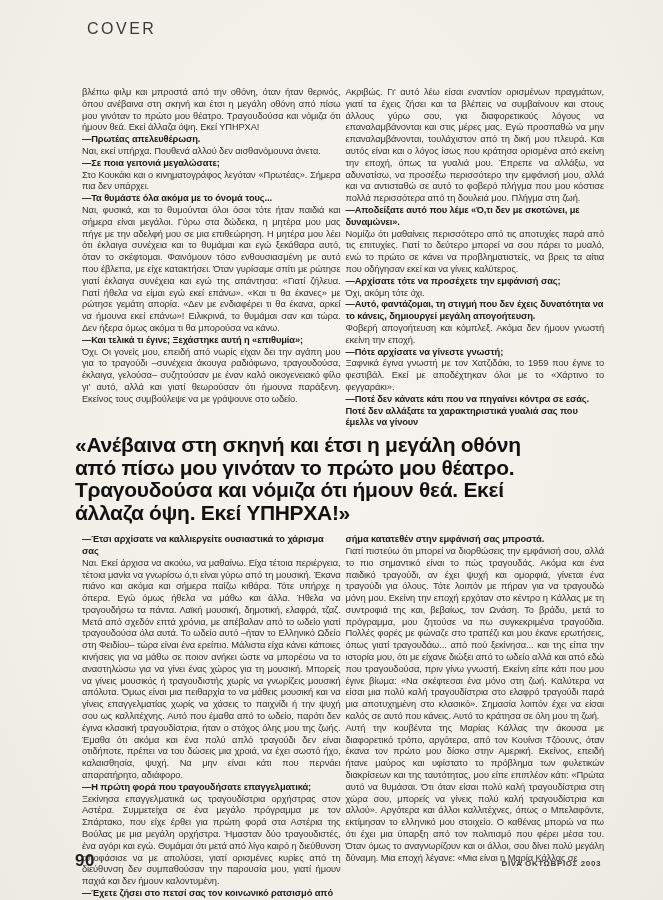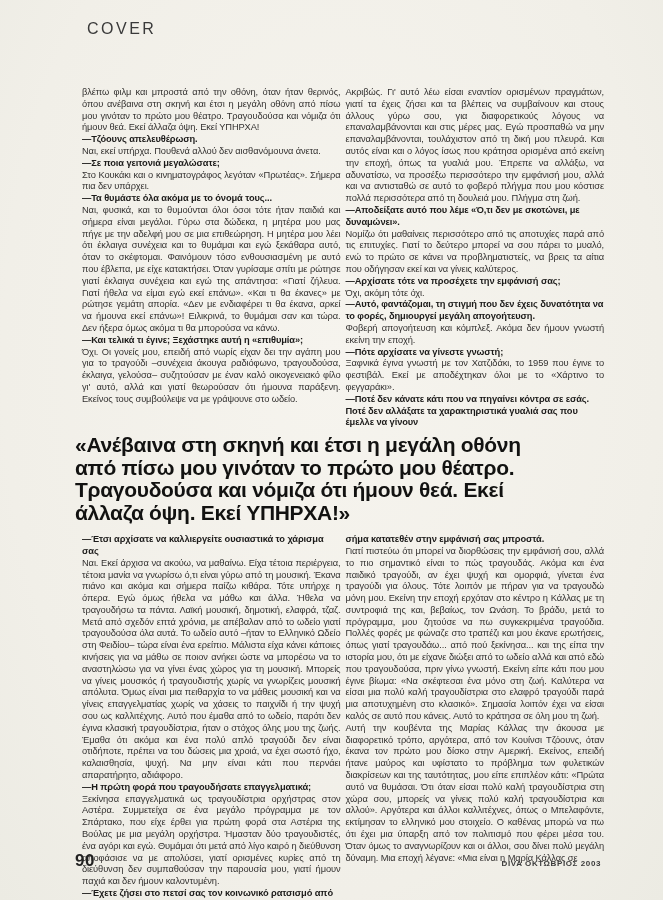--- a/index.html
+++ b/index.html
@@ -49,37 +49,37 @@
 <body>
 
 <div class="page">
   <div class="header">COVER</div>
 
   <div class="content">
     <div class="cols top">
       <div class="col">
 
       <p class="a">βλέπω φιλμ και μπροστά από την οθόνη, όταν ήταν θερινός, όπου ανέβαινα στη σκηνή και έτσι η μεγάλη οθόνη από πίσω μου γινόταν το πρώτο μου θέατρο. Τραγουδούσα και νόμιζα ότι ήμουν θεά. Εκεί άλλαζα όψη. Εκεί ΥΠΗΡΧΑ!</p>
-          <p class="q">—Τζόουνς απελευθέρωση.</p>
+          <p class="q">—Πρωτέας απελευθέρωση.</p>
           <p class="a">Ναι, εκεί υπήρχα. Πουθενά αλλού δεν αισθανόμουνα άνετα.</p>
           <p class="q">—Σε ποια γειτονιά μεγαλώσατε;</p>
           <p class="a">Στο Κουκάκι και ο κινηματογράφος λεγόταν «Πρωτέας». Σήμερα πια δεν υπάρχει.</p>
           <p class="q">—Τα θυμάστε όλα ακόμα με το όνομά τους...</p>
           <p class="a">Ναι, φυσικά, και το θυμούνται όλοι όσοι τότε ήταν παιδιά και σήμερα είναι μεγάλοι. Γύρω στα δώδεκα, η μητέρα μου μας πήγε με την αδελφή μου σε μια επιθεώρηση. Η μητέρα μου λέει ότι έκλαιγα συνέχεια και το θυμάμαι και εγώ ξεκάθαρα αυτό, όταν το σκέφτομαι. Φαινόμουν τόσο ενθουσιασμένη με αυτό που έβλεπα, με είχε κατακτήσει. Όταν γυρίσαμε σπίτι με ρώτησε γιατί έκλαιγα συνέχεια και εγώ της απάντησα: «Γιατί ζήλευα. Γιατί ήθελα να είμαι εγώ εκεί επάνω». «Και τι θα έκανες» με ρώτησε γεμάτη απορία. «Δεν με ενδιαφέρει τι θα έκανα, αρκεί να ήμουνα εκεί επάνω»! Ειλικρινά, το θυμάμαι σαν και τώρα. Δεν ήξερα όμως ακόμα τι θα μπορούσα να κάνω.</p>
           <p class="q">—Και τελικά τι έγινε; Ξεχάστηκε αυτή η «επιθυμία»;</p>
           <p class="a">Όχι. Οι γονείς μου, επειδή από νωρίς είχαν δει την αγάπη μου για το τραγούδι –συνέχεια άκουγα ραδιόφωνο, τραγουδούσα, έκλαιγα, γελούσα– συζητούσαν με έναν καλό οικογενειακό φίλο γι' αυτό, αλλά και γιατί θεωρούσαν ότι ήμουνα παράξενη. Εκείνος τους συμβούλεψε να με γράψουνε στο ωδείο.</p>
         </div>
       <div class="col">
 
       <p class="a">Ακριβώς. Γι' αυτό λέω είσαι εναντίον ορισμένων πραγμάτων, γιατί τα έχεις ζήσει και τα βλέπεις να συμβαίνουν και στους άλλους γύρω σου, για διαφορετικούς λόγους να επαναλαμβάνονται και στις μέρες μας. Εγώ προσπαθώ να μην επαναλαμβάνονται, τουλάχιστον από τη δική μου πλευρά. Και αυτός είναι και ο λόγος ίσως που κράτησα ορισμένα από εκείνη την εποχή, όπως τα γυαλιά μου. Έπρεπε να αλλάξω, να αδυνατίσω, να προσέξω περισσότερο την εμφάνισή μου, αλλά και να αντισταθώ σε αυτό το φοβερό πλήγμα που μου κόστισε πολλά περισσότερα από τη δουλειά μου. Πλήγμα στη ζωή.</p>
           <p class="q">—Αποδείξατε αυτό που λέμε «Ό,τι δεν με σκοτώνει, με δυναμώνει».</p>
           <p class="a">Νομίζω ότι μαθαίνεις περισσότερο από τις αποτυχίες παρά από τις επιτυχίες. Γιατί το δεύτερο μπορεί να σου πάρει το μυαλό, ενώ το πρώτο σε κάνει να προβληματιστείς, να βρεις τα αίτια που οδήγησαν εκεί και να γίνεις καλύτερος.</p>
           <p class="q">—Αρχίσατε τότε να προσέχετε την εμφάνισή σας;</p>
           <p class="a">Όχι, ακόμη τότε όχι.</p>
-          <p class="q">—Αυτό, φαντάζομαι, τη στιγμή που δεν έχεις δυνατότητα να το φορές, δημιουργεί μεγάλη απογοήτευση.</p>
+          <p class="q">—Αυτό, φαντάζομαι, τη στιγμή που δεν έχεις δυνατότητα να το κάνεις, δημιουργεί μεγάλη απογοήτευση.</p>
           <p class="a">Φοβερή απογοήτευση και κόμπλεξ. Ακόμα δεν ήμουν γνωστή εκείνη την εποχή.</p>
           <p class="q">—Πότε αρχίσατε να γίνεστε γνωστή;</p>
           <p class="a">Ξαφνικά έγινα γνωστή με τον Χατζιδάκι, το 1959 που έγινε το φεστιβάλ. Εκεί με αποδέχτηκαν όλοι με το «Χάρτινο το φεγγαράκι».</p>
           <p class="q">—Ποτέ δεν κάνατε κάτι που να πηγαίνει κόντρα σε εσάς. Ποτέ δεν αλλάξατε τα χαρακτηριστικά γυαλιά σας που έμελλε να γίνουν</p>
         </div>
     </div>
 
     <div class="pullquote">«Ανέβαινα στη σκηνή και έτσι η μεγάλη οθόνη από πίσω μου γινόταν το πρώτο μου θέατρο. Τραγουδούσα και νόμιζα ότι ήμουν θεά. Εκεί άλλαζα όψη. Εκεί ΥΠΗΡΧΑ!»</div>
 
     <div class="cols bottom">

